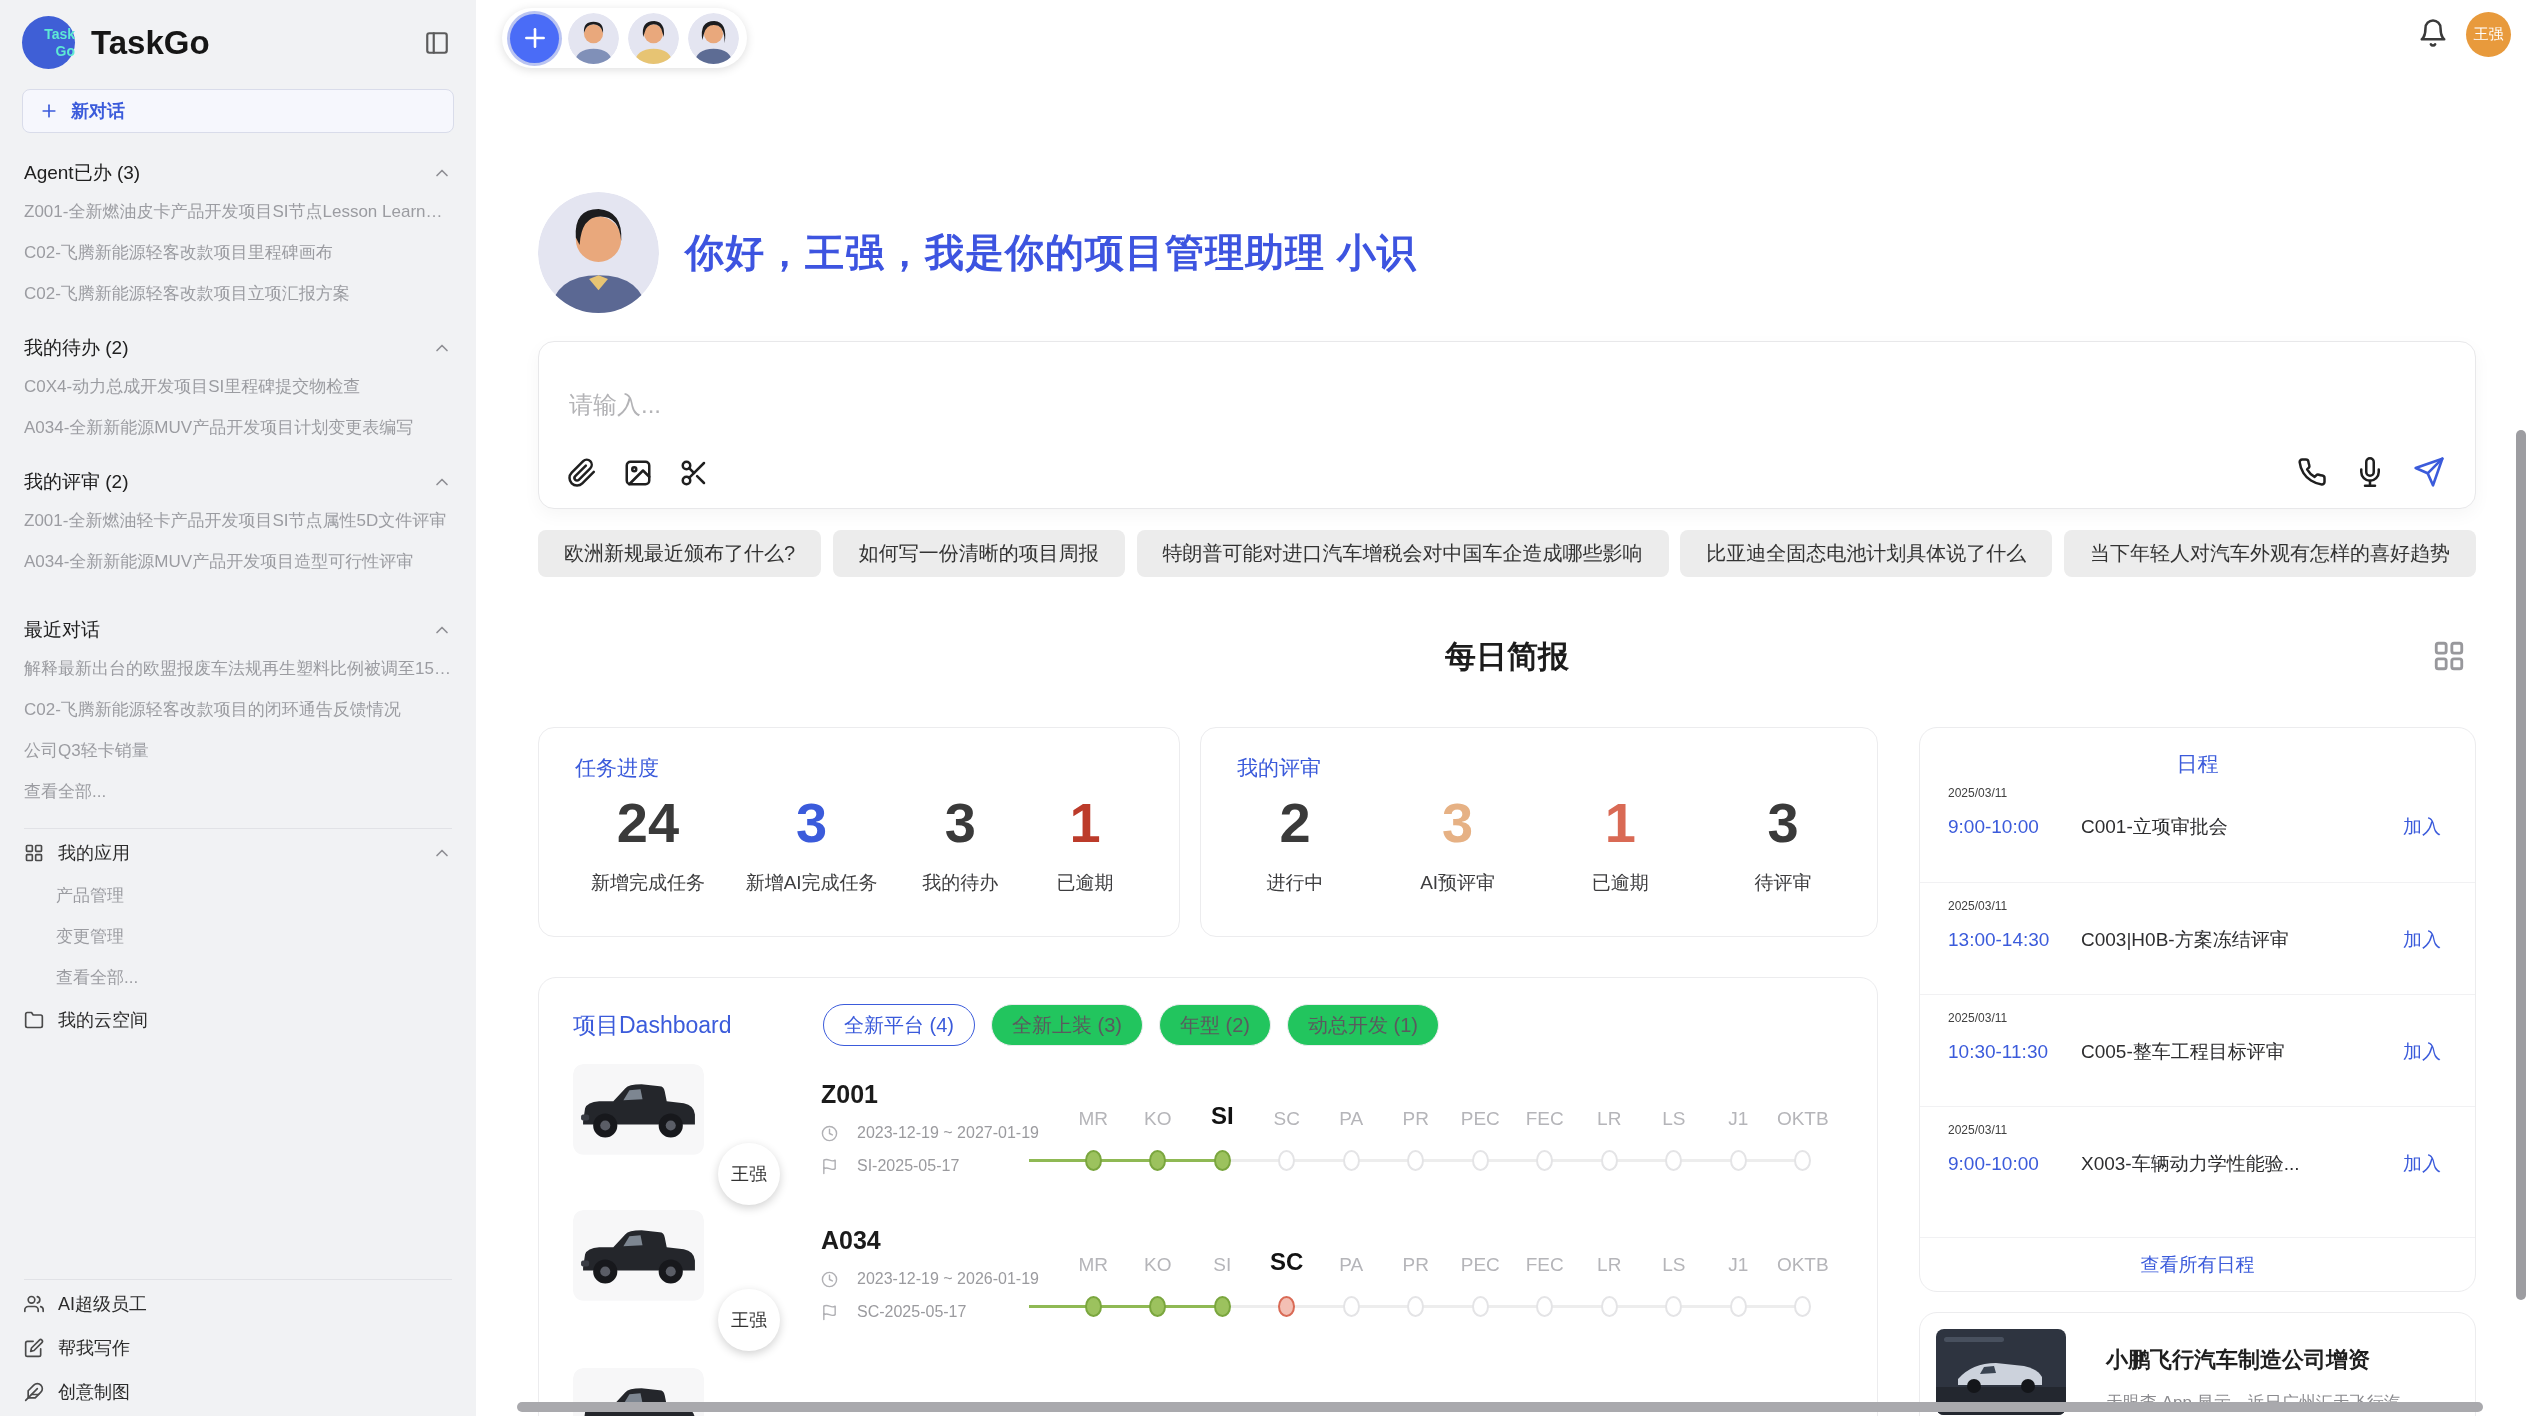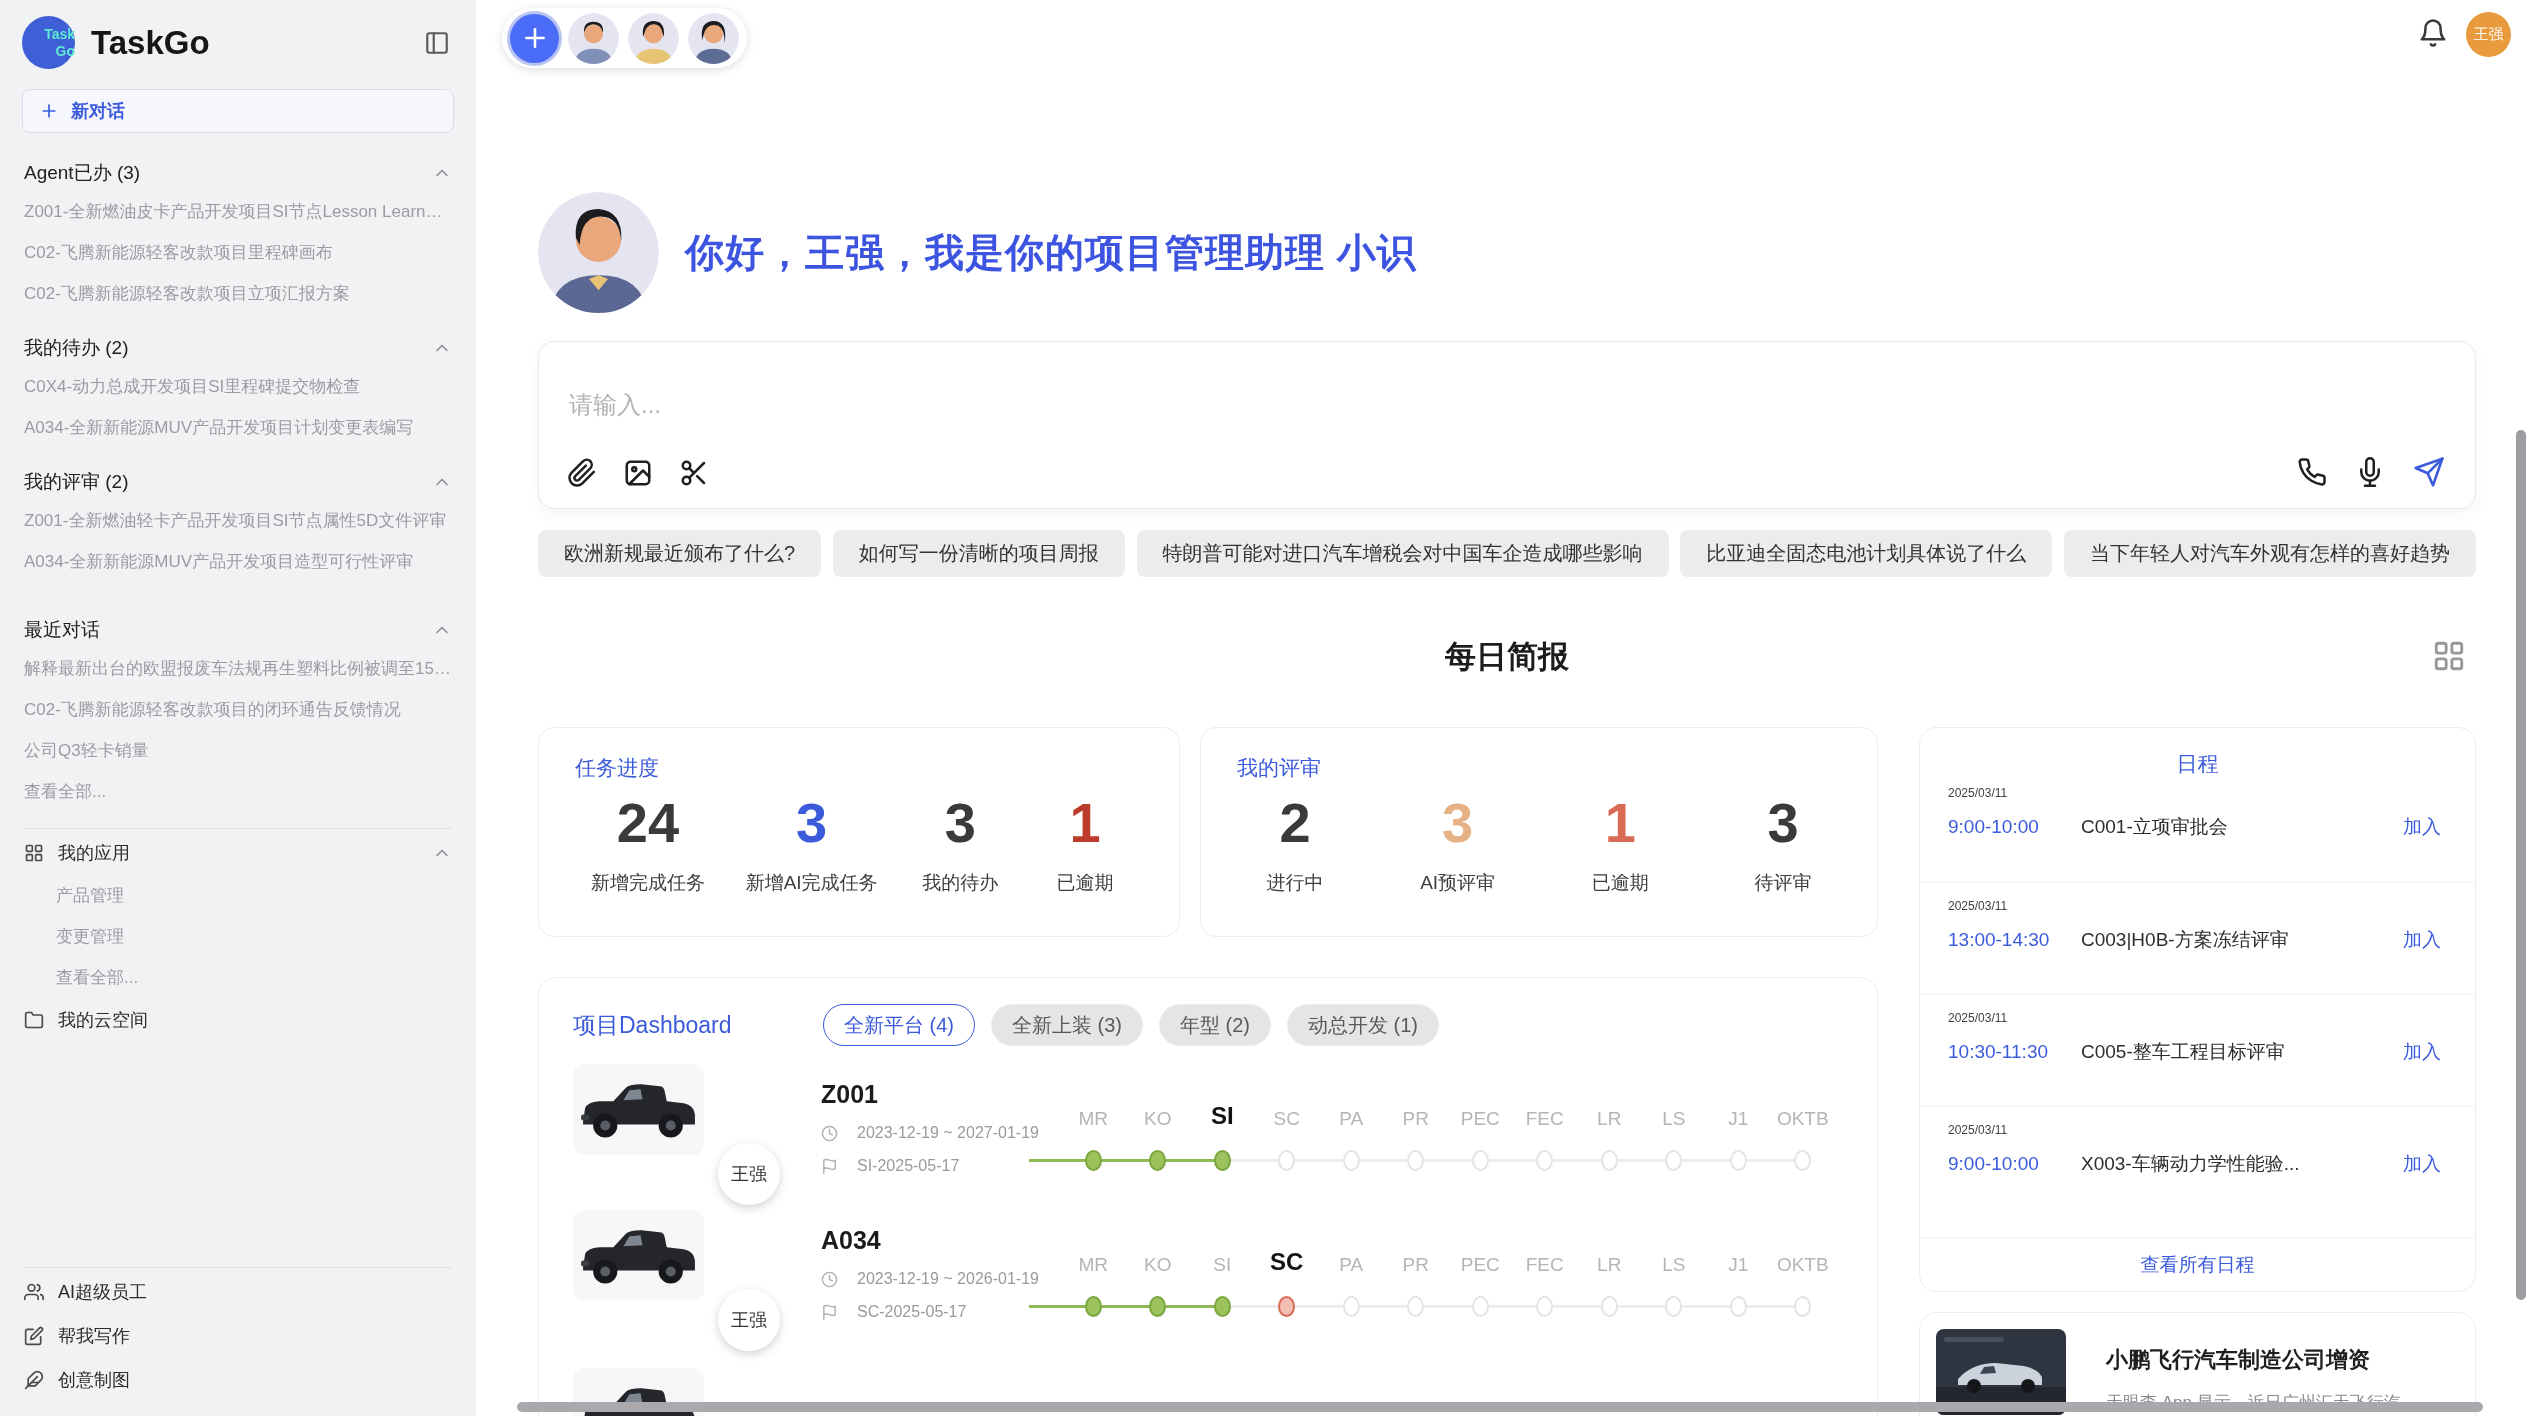--- a/index.html
+++ b/index.html
@@ -20,21 +20,21 @@
   .collapse-btn{color:#5b5b5b;background:none;border:none;padding:4px;cursor:pointer}
   .new-chat{margin:20px 22px 6px;height:44px;border:1px solid #d9dcea;background:#f6f7fd;border-radius:8px;display:flex;align-items:center;gap:12px;padding:0 16px;color:#3b5bdb;font-size:18px;font-weight:700;cursor:pointer}
   .side-scroll{flex:1;padding:0 24px;overflow:hidden}
   .sec-head{display:flex;justify-content:space-between;align-items:center;margin-top:16px;height:36px;font-size:19px;color:#202020}
   .chev{color:#8f8f94}
   .sec-item{height:41px;line-height:41px;font-size:17px;color:#9b9ca1;white-space:nowrap;overflow:hidden;text-overflow:ellipsis;cursor:pointer}
   .side-divider{height:1px;background:#e1e2e6;margin:16px 0 2px}
   .row-link{display:flex;align-items:center;gap:14px;height:44px;font-size:18px;color:#2c2c2c;cursor:pointer}
   .row-link .lk-ic{color:#4a4a4a}
   .indent{padding-left:32px}
-  .side-bottom{padding:4px 24px 14px}
+  .side-bottom{padding:4px 24px 2px}
 
   
   #toolbar-pill{position:absolute;left:502px;top:8px;height:60px;border-radius:31px;background:#fff;box-shadow:0 2px 10px rgba(0,0,0,.13);display:flex;align-items:center;padding:0 8px;gap:9px}
   .plus-btn{width:49px;height:49px;border-radius:50%;background:#4a6cf7;border:none;color:#fff;display:flex;align-items:center;justify-content:center;cursor:pointer;box-shadow:0 0 0 3px rgba(58,86,214,.35)}
   .pill-avatar{width:51px;height:51px;border-radius:50%;overflow:hidden;flex:none;cursor:pointer}
   #bell-button{position:absolute;left:2412px;top:17px;background:none;border:none;color:#3a3a3a;cursor:pointer}
   #user-avatar{position:absolute;left:2466px;top:12px;width:45px;height:45px;border-radius:50%;background:#e89a3c;color:#fff;font-size:15px;display:flex;align-items:center;justify-content:center;cursor:pointer}
 
   
   #greeting{position:absolute;left:538px;top:192px;display:flex;align-items:center;gap:26px}
@@ -67,21 +67,21 @@
   .stat-value{font-size:56px;line-height:78px;font-weight:600}
   .stat-value.dark{color:#3a3a3a}.stat-value.blue{color:#3b5bdb}.stat-value.red{color:#bc3b2a}
   .stat-value.orange{color:#e6b184}.stat-value.salmon{color:#d96a55}
   .stat-label{font-size:19px;color:#3d3d3f;margin-top:8px}
 
   
   #dashboard-card{position:absolute;left:538px;top:977px;width:1340px;height:560px;box-sizing:border-box;border:1px solid #ececee;border-radius:18px;background:#fff;padding:26px 34px;overflow:hidden}
   .dash-head{display:flex;align-items:center}
   #dashboard-title{font-size:23px;color:#3b5bdb;width:250px}
   .tabs{display:flex;gap:16px}
-  .tab{height:42px;padding:0 20px;border-radius:21px;border:1px solid #ececee;background:#e5e5e5;color:#5a5a5e;font-size:20px;font-family:inherit;display:flex;align-items:center;cursor:pointer;white-space:nowrap}
+  .tab{height:42px;padding:0 20px;border-radius:21px;border:1px solid #ececee;background:#22c55e;color:#5a5a5e;font-size:20px;font-family:inherit;display:flex;align-items:center;cursor:pointer;white-space:nowrap}
   .tab.active{background:#fff;border-color:#3b5bdb;color:#3b5bdb}
   .proj-row{display:flex;align-items:flex-start;margin-top:18px;position:relative;height:130px}
   .proj-row + .proj-row{margin-top:16px}
   .truck-box{width:131px;height:130px;flex:none;border-radius:10px;overflow:hidden}
   .owner-badge{position:absolute;left:145px;top:79px;width:62px;height:62px;border-radius:50%;background:#fff;box-shadow:0 3px 10px rgba(0,0,0,.18);display:flex;align-items:center;justify-content:center;font-size:18px;color:#333;z-index:2}
   .proj-info{margin-left:117px;width:225px;flex:none;padding-top:16px}
   .proj-code{font-size:25px;font-weight:700;color:#1b1b1b}
   .proj-line{display:flex;align-items:center;gap:19px;font-size:16px;color:#9a9a9e;margin-top:15px;white-space:nowrap}
   .proj-line .pic{color:#b0b0b4}
   .mtrack{display:flex;margin-left:15px}

